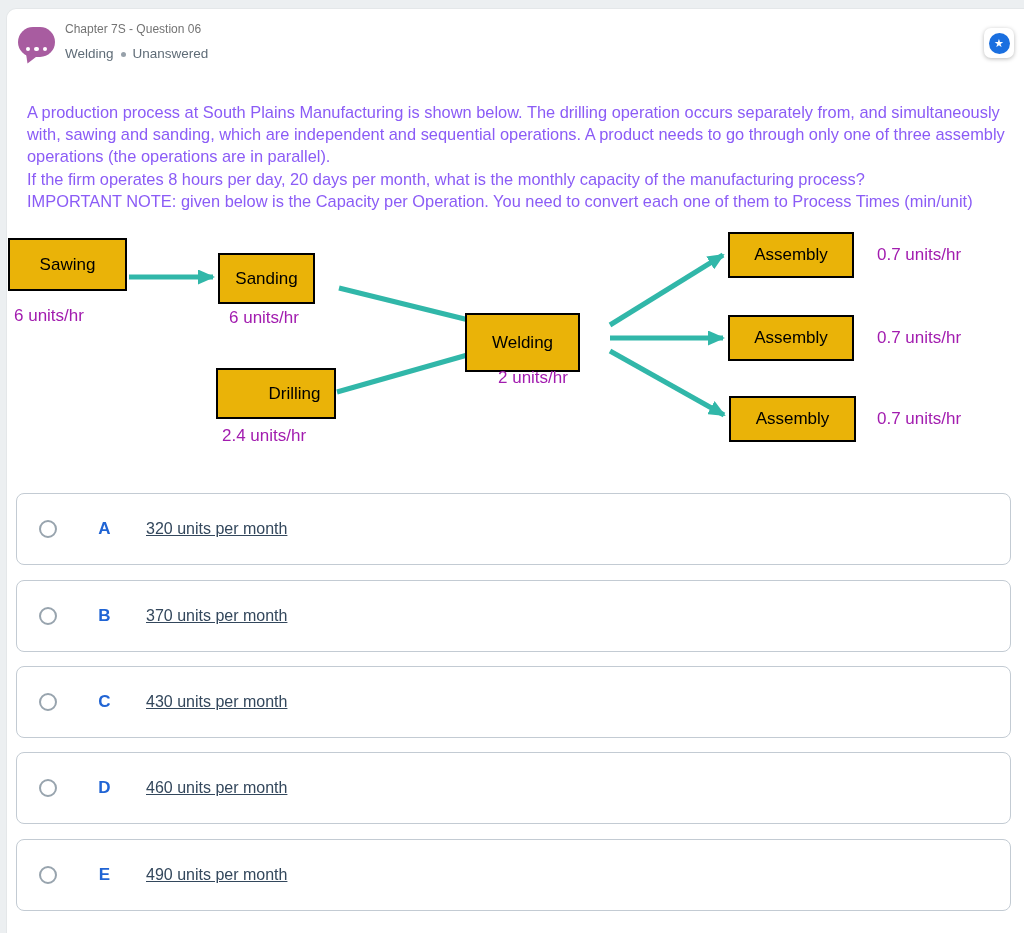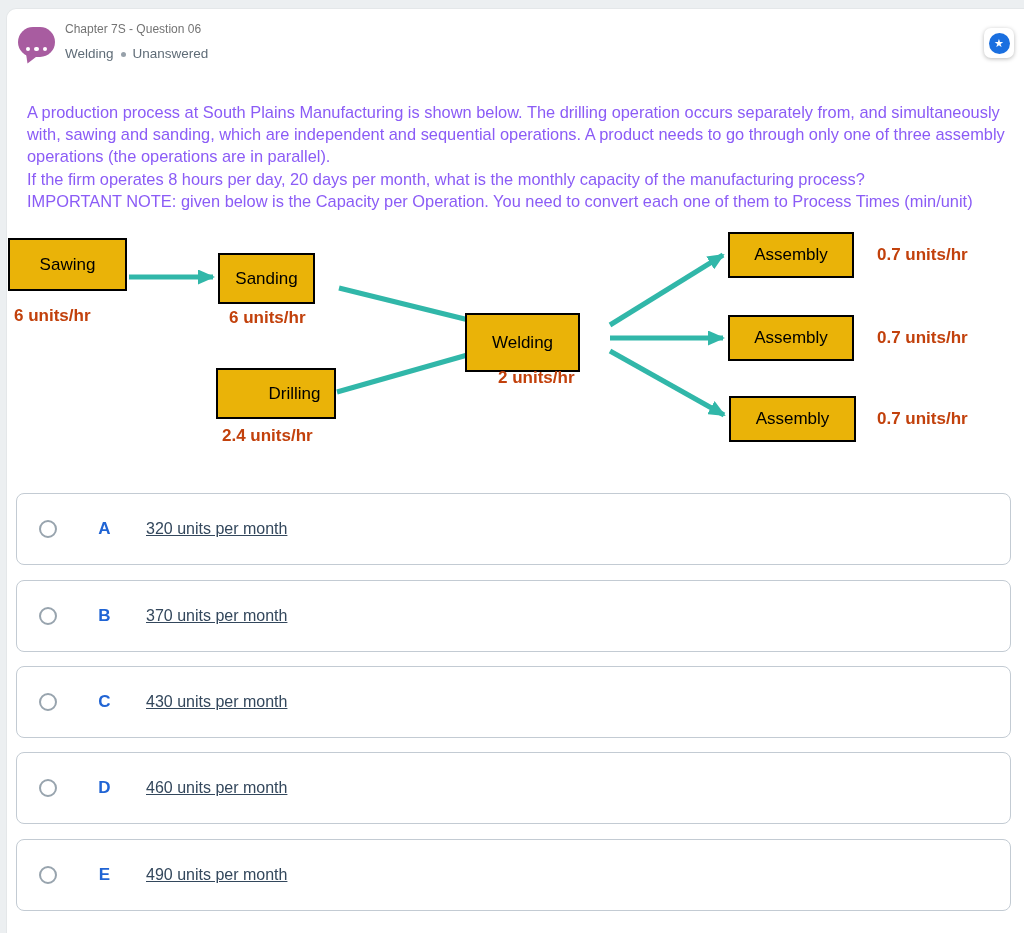--- a/index.html
+++ b/index.html
@@ -30,21 +30,21 @@
 
   
   .question { position:absolute; left:20px; top:82px; width:988px;
     font-size:16.4px; line-height:22.2px; color:#8b5cf6;margin-top:10px; }
 
   
   .diagram { position:absolute; left:0; top:217px; width:1018px; height:240px; }
   .dbox { position:absolute; background:#eab308; border:2px solid #000;
     display:flex; align-items:center; justify-content:center;
     font-size:17px; color:#000; }
-  .drate { position:absolute; font-size:17px; color:#c2410c; white-space:nowrap;font-weight:bold; }
+  .drate { position:absolute; font-size:17px; color:#a21caf; white-space:nowrap; }
   .arrows { position:absolute; left:0; top:0; width:1018px; height:240px; }
 
   .b-sawing   { left:1px;   top:12px;  width:119px; height:53px; }
   .b-sanding  { left:211px; top:27px;  width:97px; height:51px; }
   .b-drilling { left:209px; top:142px; width:120px; height:51px;padding-left:37px; }
   .b-welding  { left:458px; top:87px;  width:115px; height:59px; }
   .b-asm-top  { left:721px; top:6px;   width:126px; height:46px; }
   .b-asm-mid  { left:721px; top:89px;  width:126px; height:46px; }
   .b-asm-bot  { left:722px; top:170px; width:127px; height:46px; }
 

